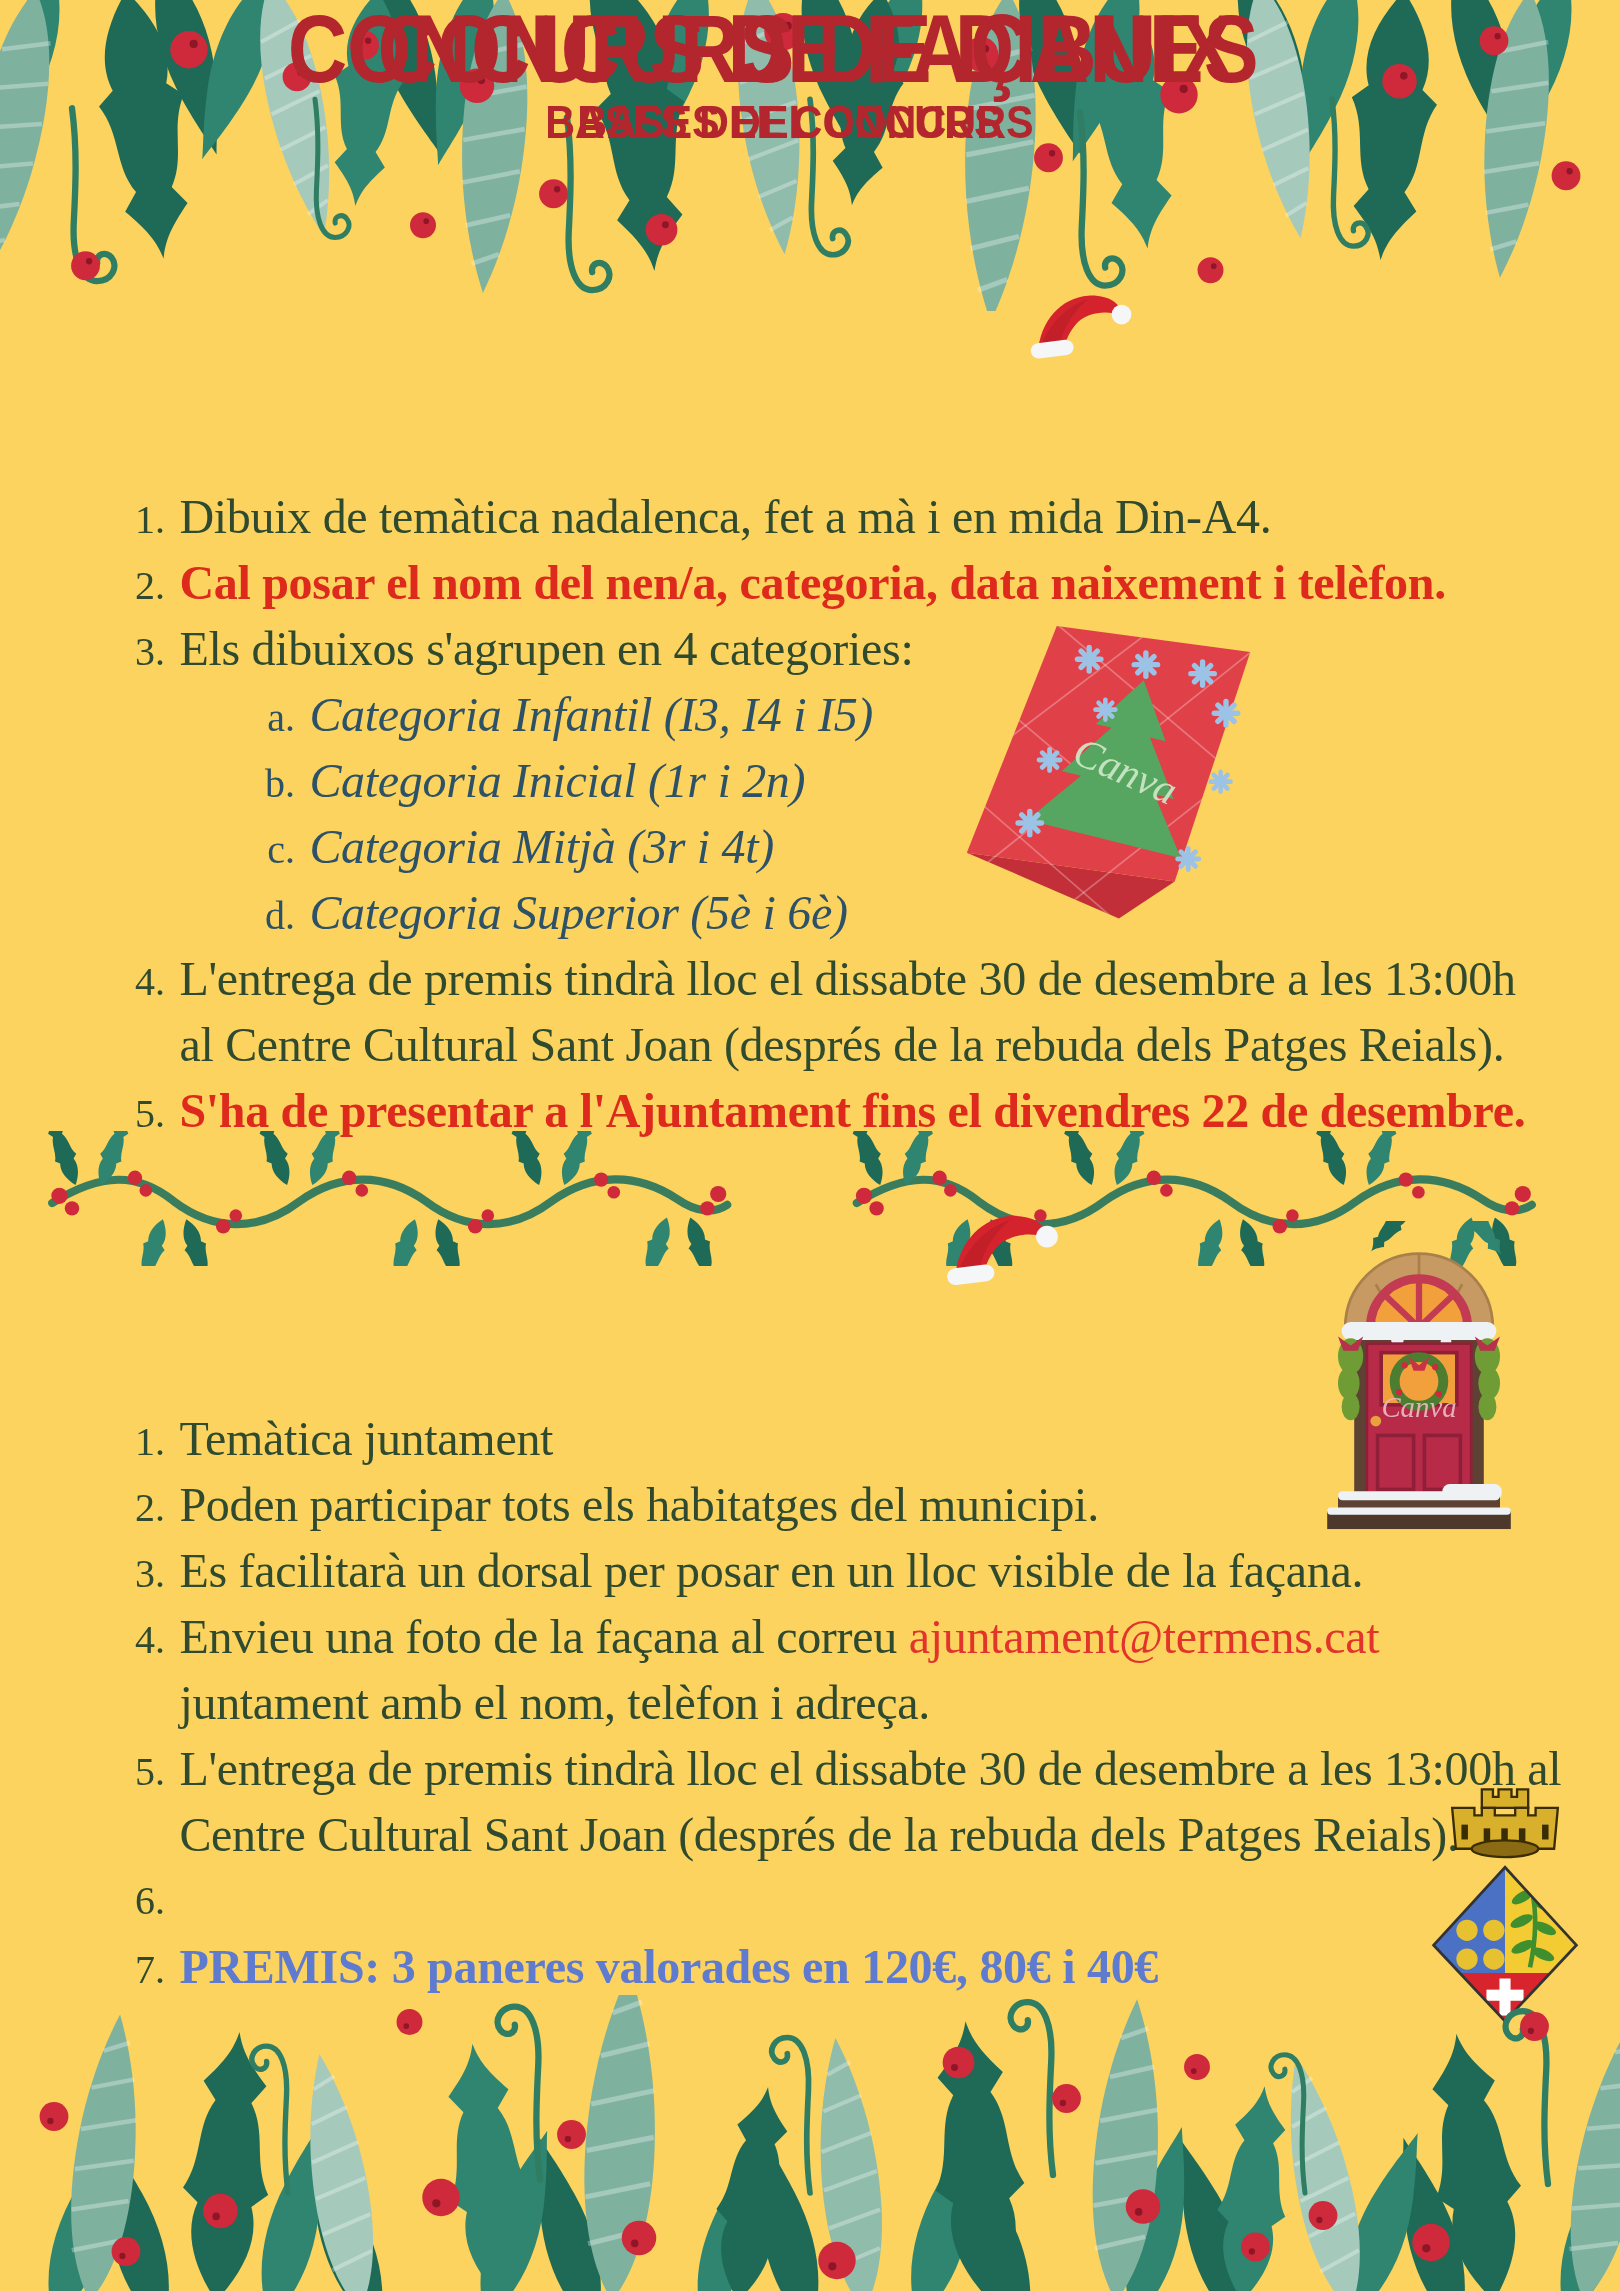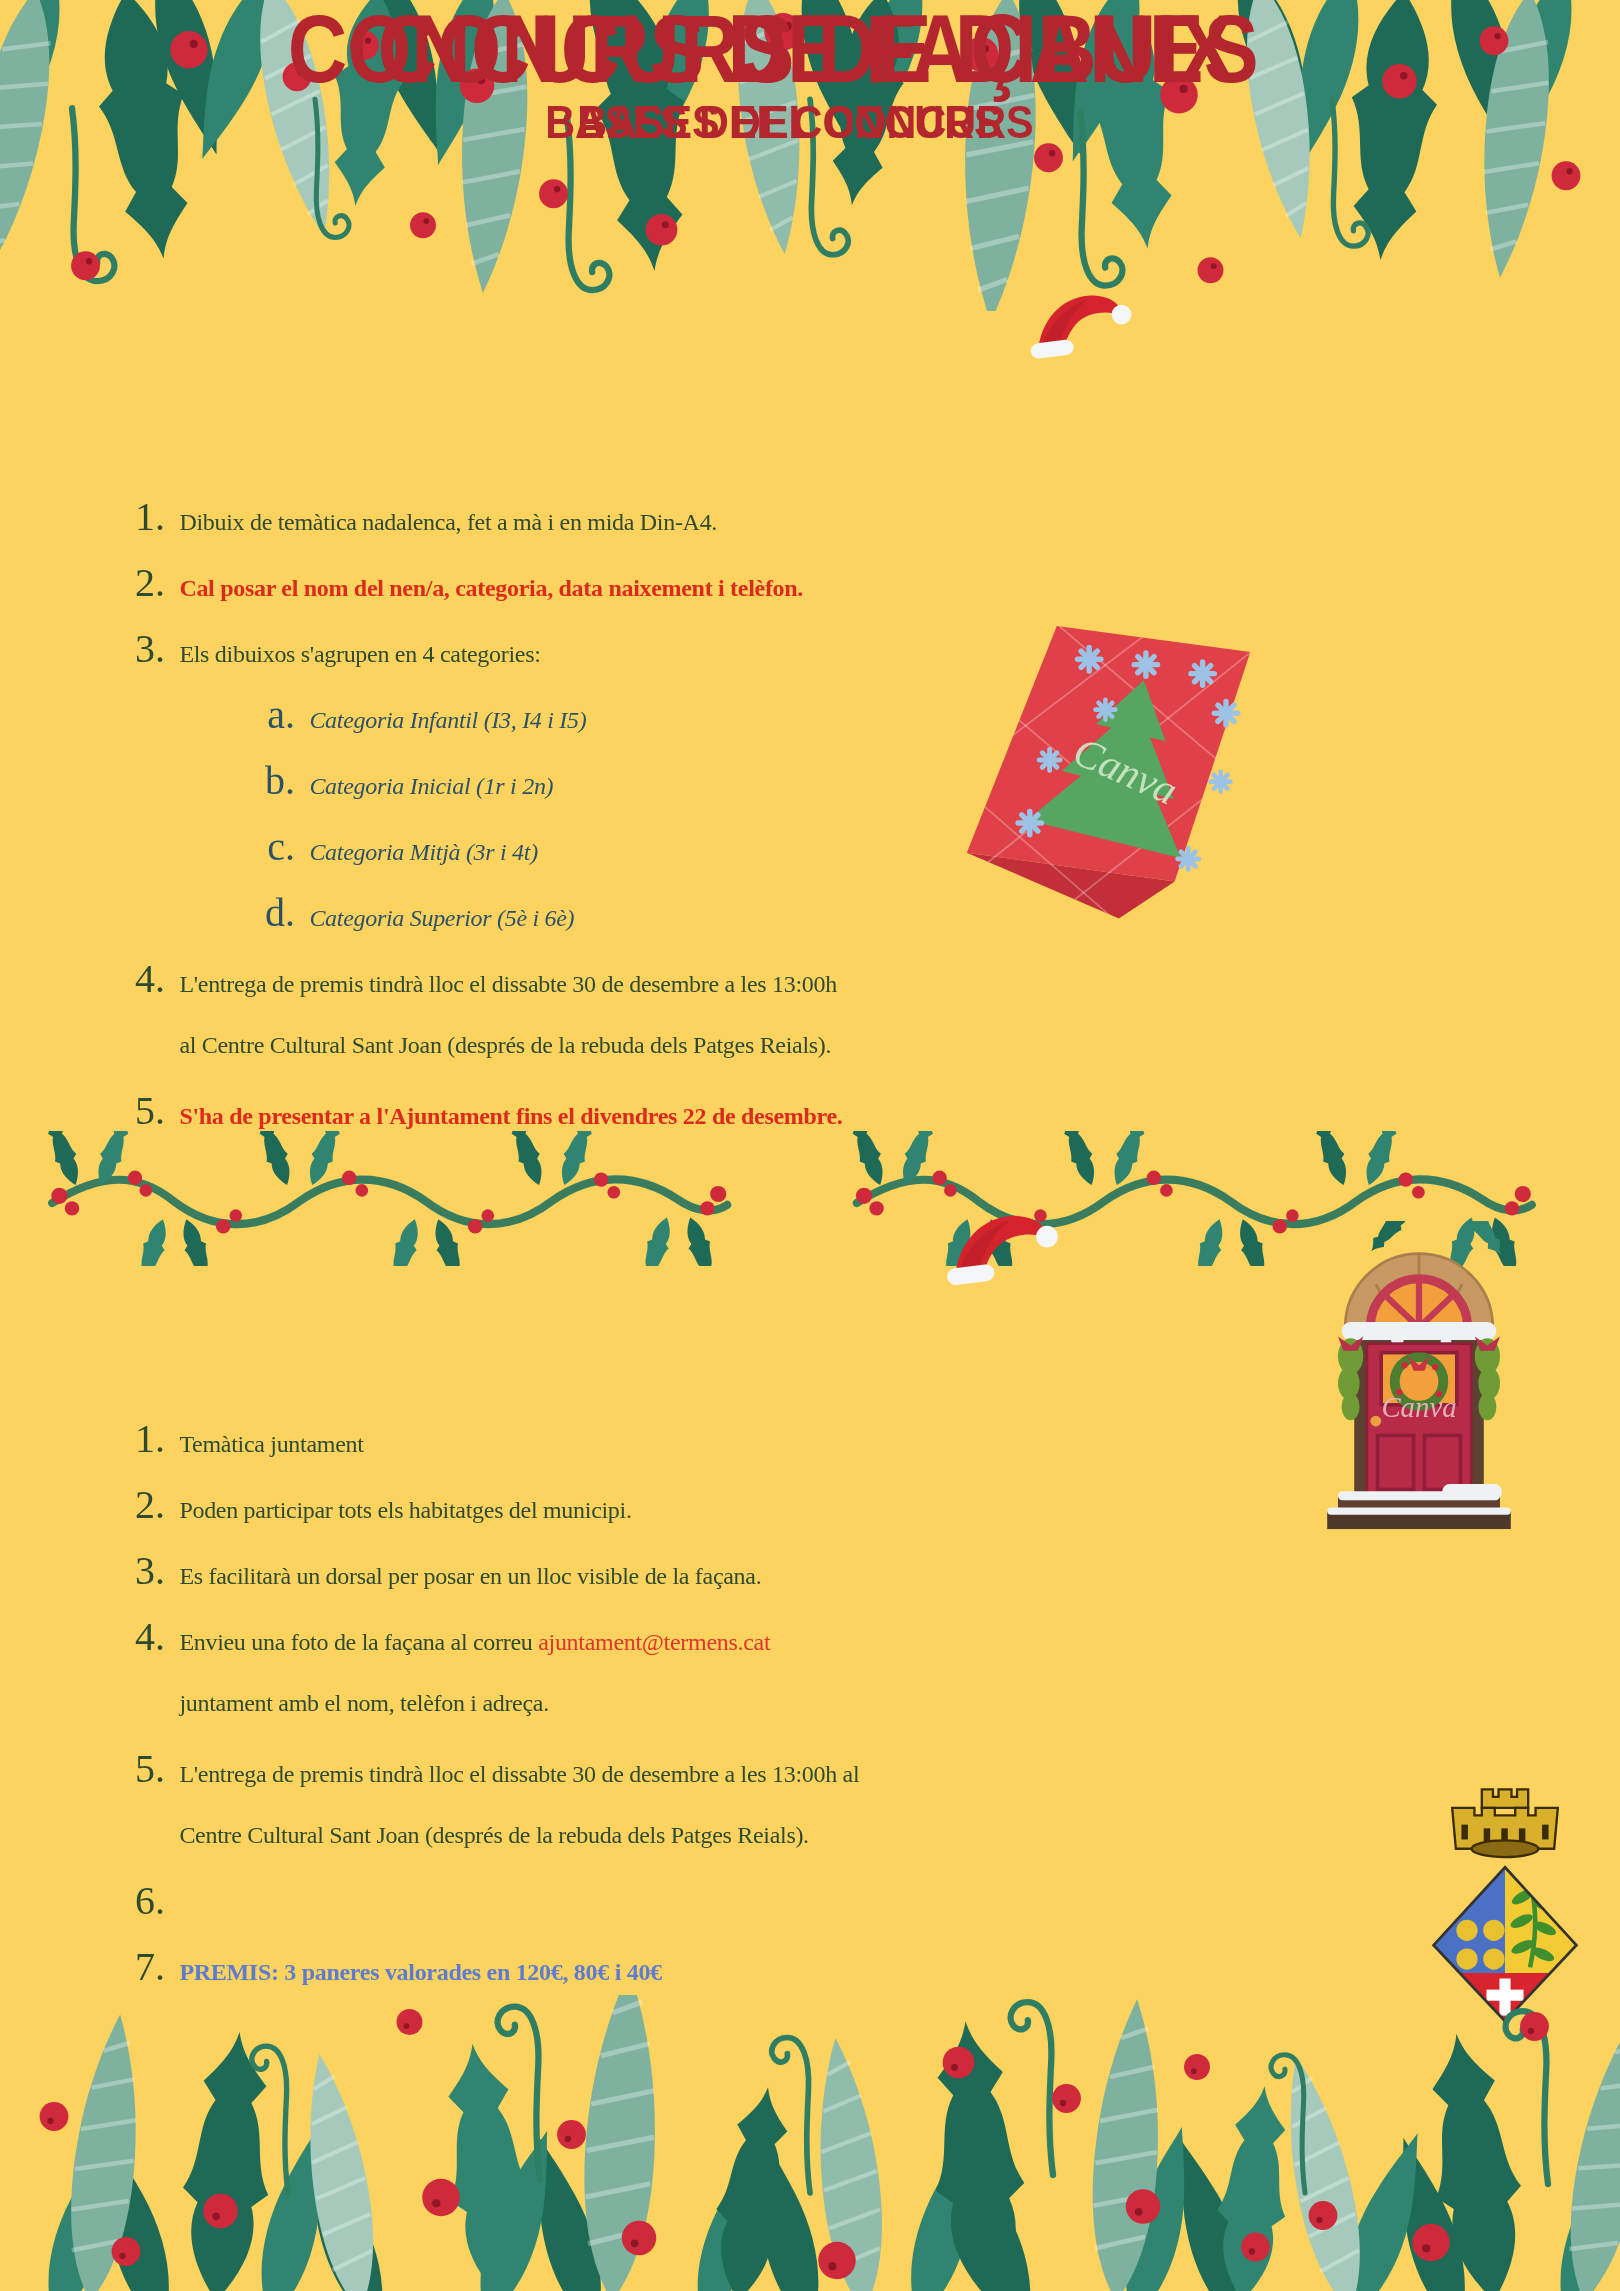--- a/index.html
+++ b/index.html
@@ -26,21 +26,21 @@
   }
   .squeeze{display:inline-block;transform:scaleX(.85);transform-origin:50% 50%;}
   .squeezeS{display:inline-block;transform:scaleX(.88);transform-origin:50% 50%;}
   .list{position:absolute;left:106px;width:1458px;}
   .list1{top:484px;}
   .list2{top:1406px;}
   .row{display:flex;align-items:baseline;line-height:66px;height:66px;white-space:nowrap;}
   .marker{flex:none;width:59px;text-align:right;margin-right:14.4px;
     font-size:40px;color:var(--body_green,#2f4a2e);}
   .row.ind1 .marker{width:189px;}
-  .txt{font-size:24px;letter-spacing:-0.3px;}
+  .txt{font-size:48px;letter-spacing:-0.3px;}
   .p-green{color:var(--body_green,#2f4a2e);}
   .p-red{color:var(--alert_red,#de2a1c);font-weight:bold;}
   .p-email{color:var(--email_red,#e2342a);font-weight:normal;}
   .p-blue-italic{color:var(--category_blue,#2d5166);font-style:italic;}
   .p-prize{color:var(--prize_blue,#5e7bd0);font-weight:bold;text-align:right;}
   .m-letter{color:var(--category_blue,#2d5166);}
   .hat{position:absolute;}
   .hat1{left:1029px;top:290px;}
   .hat2{left:945px;top:1210px;}
   .card-graphic{position:absolute;left:956px;top:605px;}

